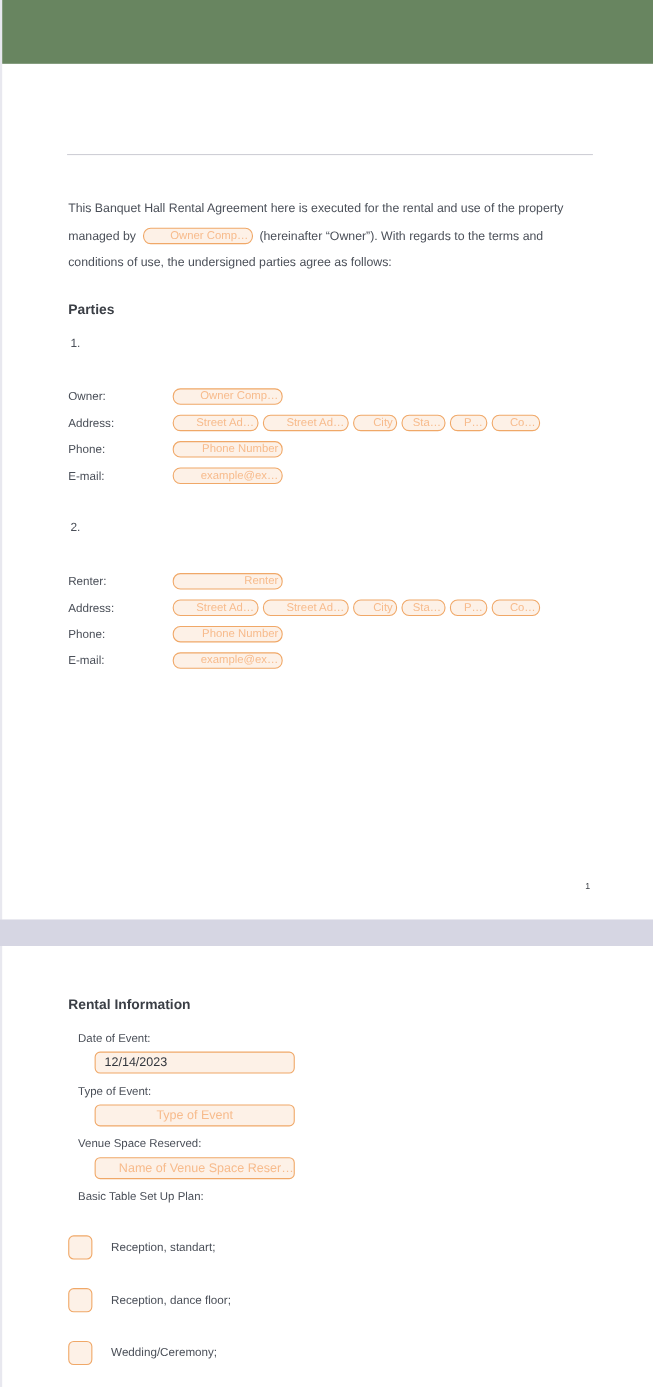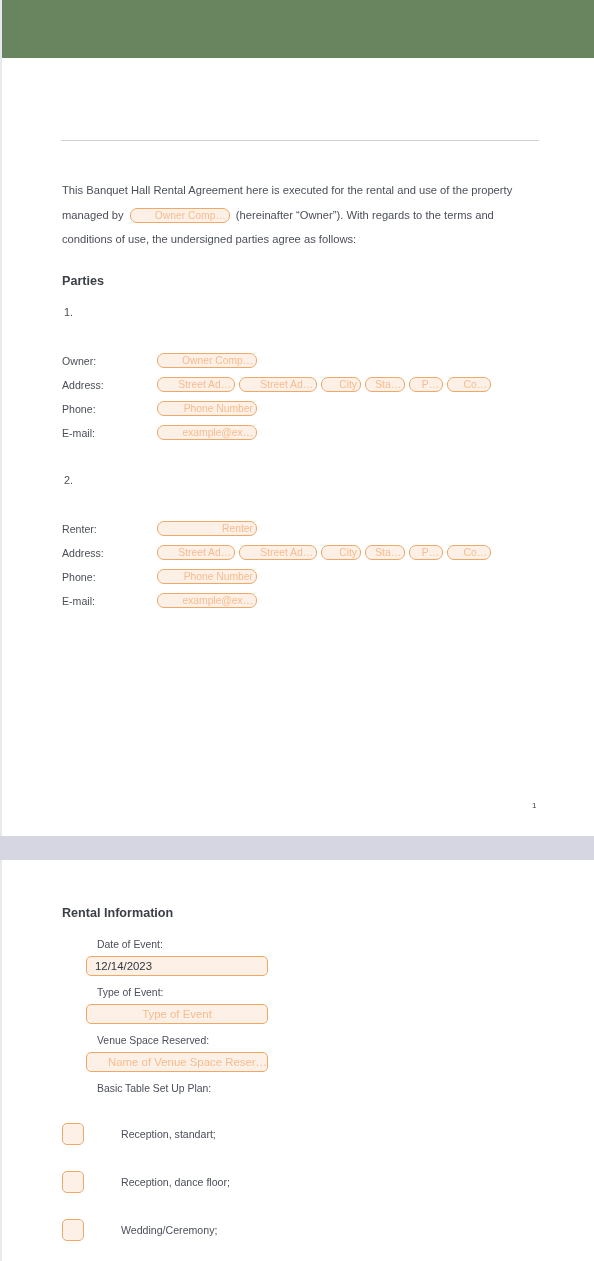--- a/index.html
+++ b/index.html
@@ -132,21 +132,21 @@
   .chip.w-city   { width: 40px; }
   .chip.w-state  { width: 40px; }
   .chip.w-zip    { width: 34px; }
   .chip.w-country{ width: 44px; }
   .chip.w-phone  { width: 100px; }
   .chip.w-email  { width: 100px; }
 
   
   .sublabel {
     position: absolute;
-    left: 95px;
+    left: 69px;
     font-size: 10.4px;
     color: #4a4f58;
   }
   .bigfield {
     position: absolute;
     left: 84px;
     box-sizing: border-box;
     height: 20px;
     line-height: 18px;
     border: 1px solid #f0a868;
@@ -164,21 +164,20 @@
     color: #32363d;
     text-align: left;
     padding-left: 8px;
   }
 
   .cbrow {
     position: absolute;
     left: 60px;
     display: flex;
     align-items: center;
-    gap: 20px;
   }
   .checkbox {
     width: 22px;
     height: 22px;
     box-sizing: border-box;
     border: 1px solid #f0a868;
     border-radius: 5px;
     background: #fdf1e7;
     flex: 0 0 22px;
   }

